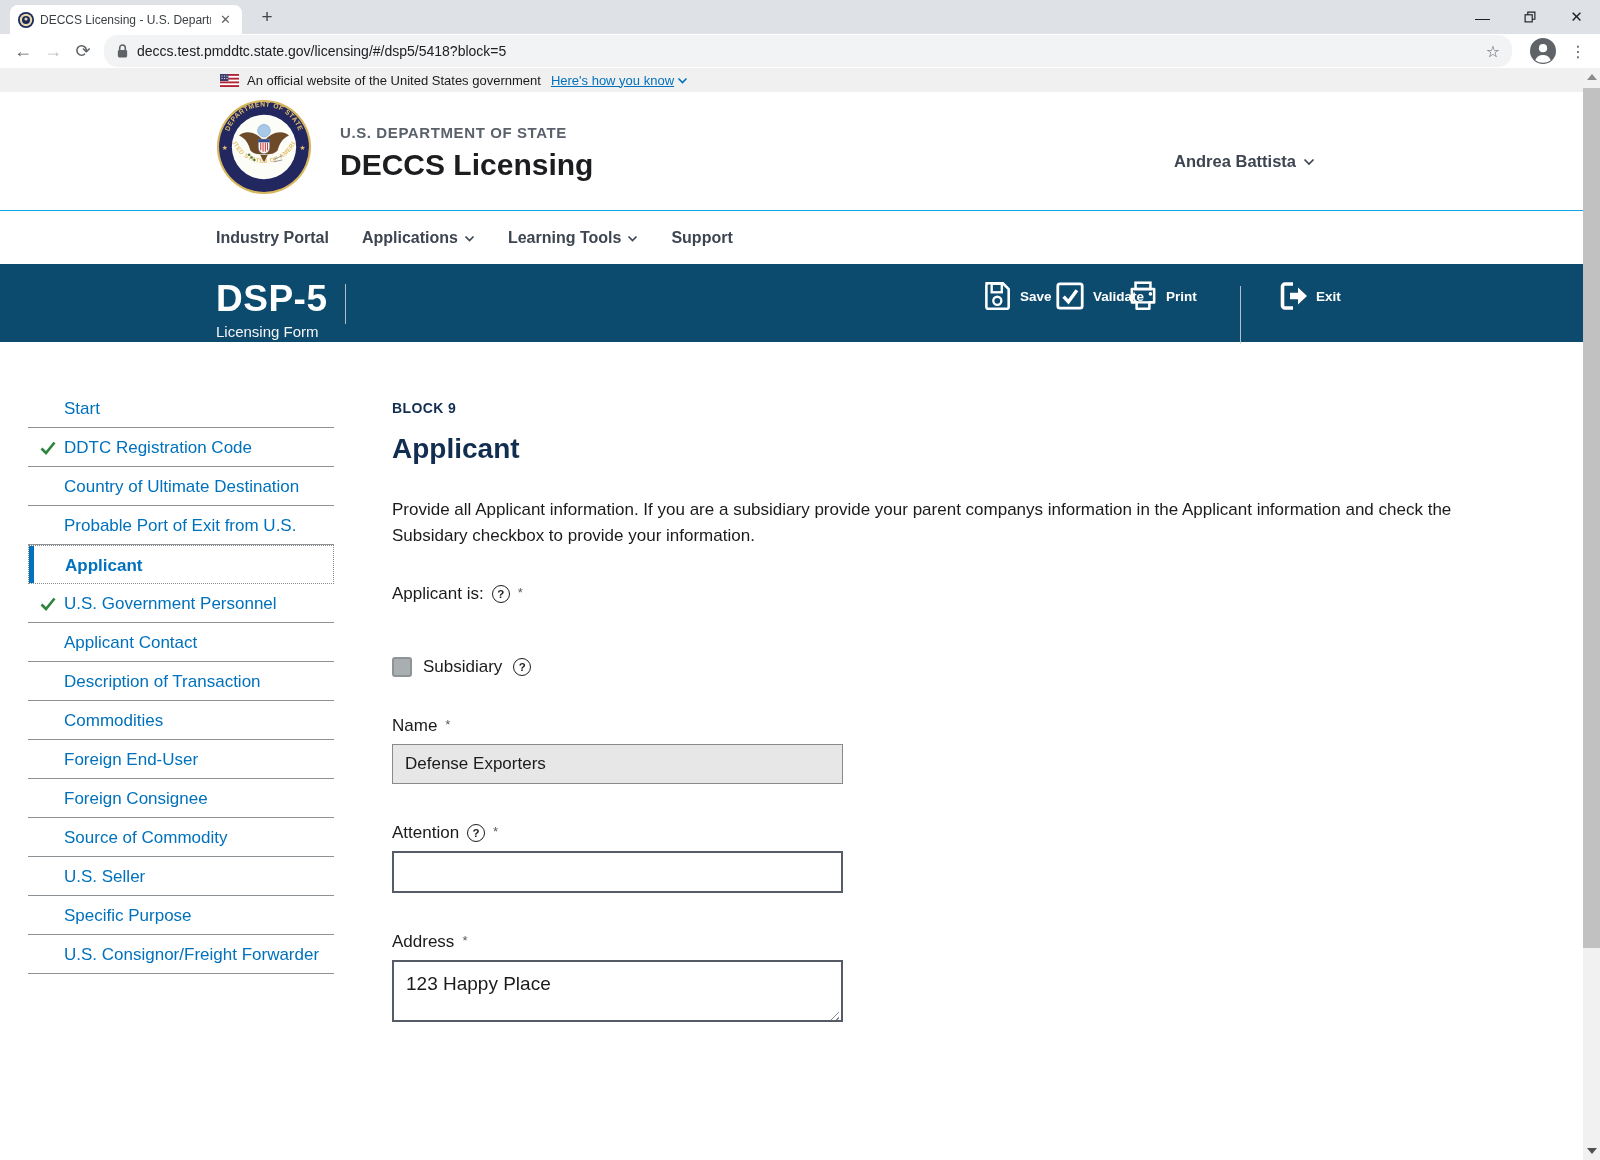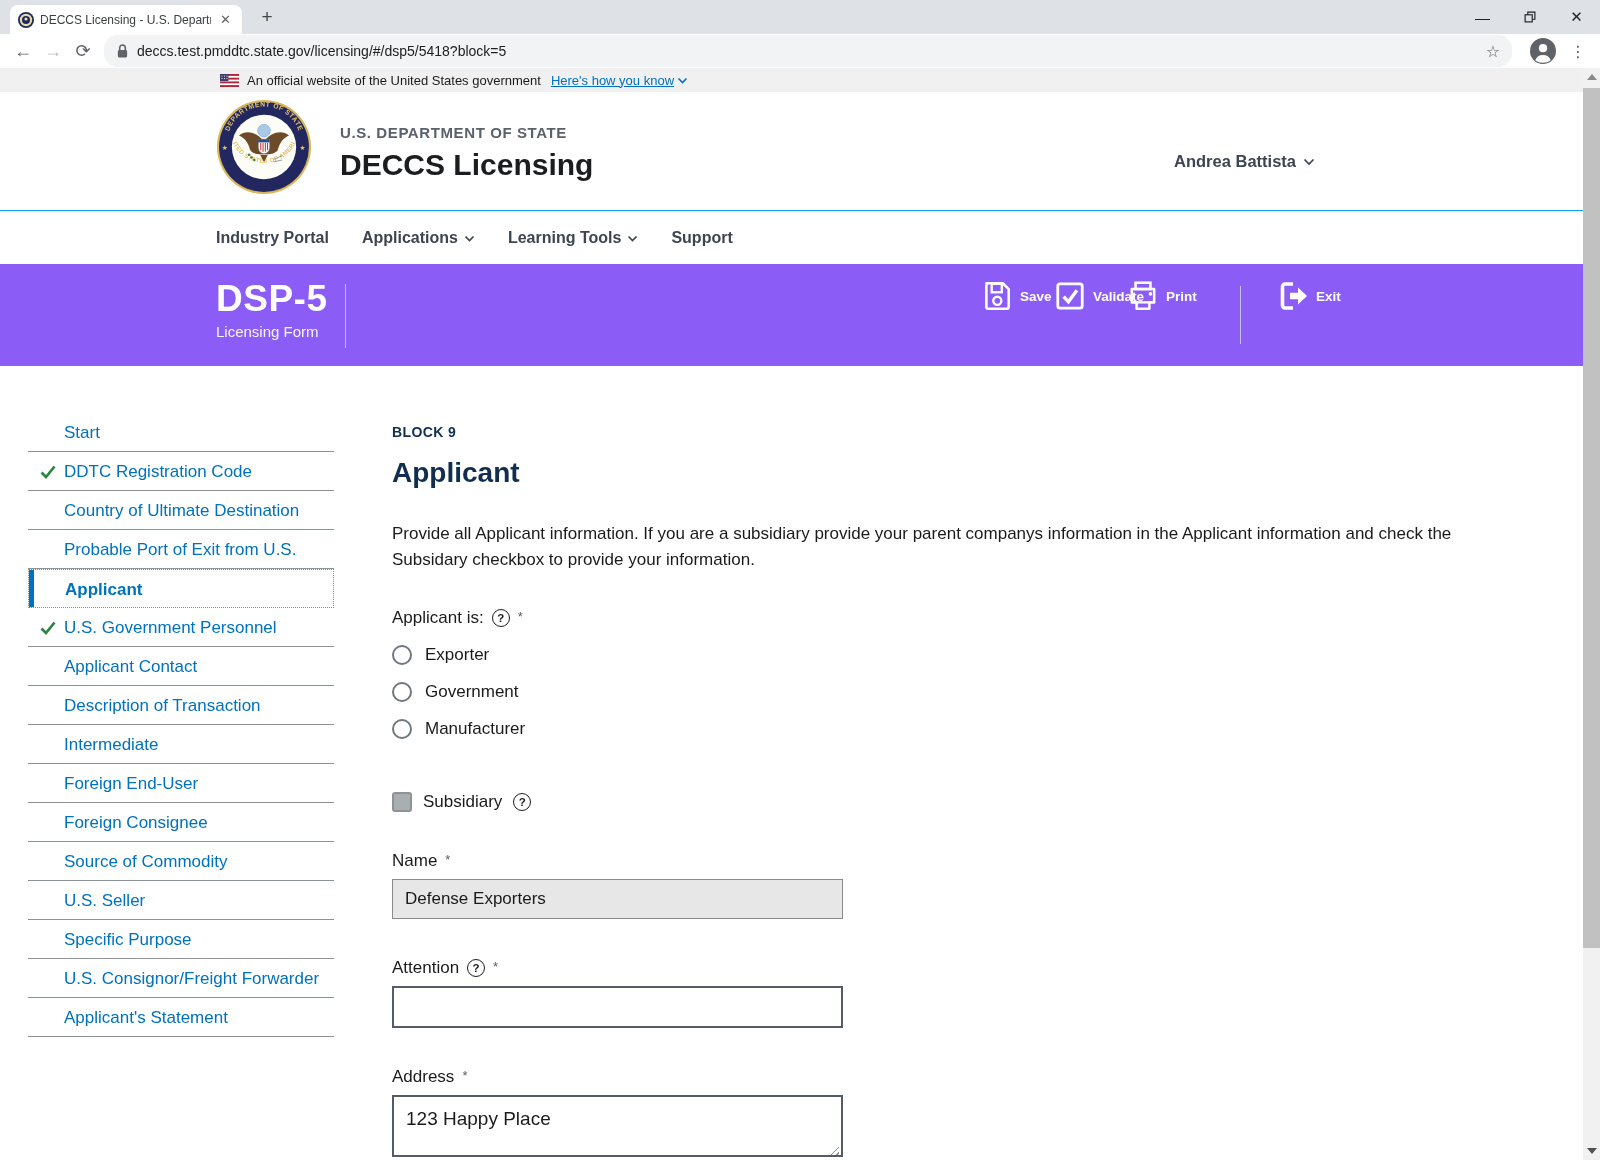--- a/index.html
+++ b/index.html
@@ -38,21 +38,21 @@
   .apptitle { font-size:30px; font-weight:bold; color:#1c1d1f; margin-top:7px; }
   .usermenu { position:absolute; right:285px; top:60px; font-size:16.5px; font-weight:bold; color:#3d4551;
               display:flex; align-items:center; gap:7px; }
 
   
   .primary-nav { height:54px; border-top:1px solid #0ea5e9; display:flex; align-items:center; padding-left:216px; gap:33px; }
   .nav-item { font-size:16px; font-weight:bold; color:#3d4551; display:flex; align-items:center; gap:6px; }
   .chev { display:inline-flex; color:#3d4551; margin-top:2px; }
 
   
-  .form-bar { height:102px; background:#8b5cf6; position:relative; color:#fff; }
+  .form-bar { height:78px; background:#0c4a6e; position:relative; color:#fff; }
   .fb-title { position:absolute; left:216px; top:14px; }
   .fb-title h2 { font-size:37px; font-weight:bold; letter-spacing:0.5px; }
   .fb-sub { font-size:15px; margin-top:3px; color:#f5f5f5; }
   .fb-div1 { position:absolute; left:345px; top:20px; bottom:18px; width:1px; background:#cfd3d9; opacity:.85; }
   .fb-actions { position:absolute; left:980px; top:15px; display:flex; }
   .fb-btn { width:73px; display:flex; align-items:center; gap:6px; background:none; border:none; color:#fff; }
   .fb-btn .ic { width:34px; height:34px; }
   .fb-btn .lbl { font-size:13.5px; font-weight:bold; color:#fff; }
   .fb-div2 { position:absolute; left:1240px; top:22px; height:58px; width:1px; background:#cfd3d9; opacity:.85; }
   .fb-exit { position:absolute; left:1276px; top:15px; }
@@ -291,55 +291,40 @@
             <polyline points="1.5,7.5 6,12 14.5,1.5" fill="none" stroke="#2e8540" stroke-width="2.7"></polyline>
           </svg></span><span>DDTC Registration Code</span></li>
       <li><span>Country of Ultimate Destination</span></li>
       <li><span>Probable Port of Exit from U.S.</span></li>
       <li class="active"><span>Applicant</span></li>
       <li><span class="check"><svg width="16" height="14" viewBox="0 0 16 14">
             <polyline points="1.5,7.5 6,12 14.5,1.5" fill="none" stroke="#2e8540" stroke-width="2.7"></polyline>
           </svg></span><span>U.S. Government Personnel</span></li>
       <li><span>Applicant Contact</span></li>
       <li><span>Description of Transaction</span></li>
-      <li><span>Intermediate</span></li>
+      <li><span>Commodities</span></li>
       <li><span>Foreign End-User</span></li>
       <li><span>Foreign Consignee</span></li>
       <li><span>Source of Commodity</span></li>
       <li><span>U.S. Seller</span></li>
       <li><span>Specific Purpose</span></li>
       <li><span>U.S. Consignor/Freight Forwarder</span></li>
-      <li><span>Applicant's Statement</span></li>
     </ul>
 
   <div class="main">
     <div class="block-label">BLOCK 9</div>
     <h1>Applicant</h1>
     <p class="descr">Provide all Applicant information. If you are a subsidiary provide your parent companys information in the Applicant information and check the Subsidary checkbox to provide your information.</p>
 
     <div class="applicant-is">
       <div class="field-label-row">
         <span>Applicant is:</span>
         <span class="help-icon">?</span>
         <span class="req">*</span>
       </div>
-      <div>
-          <div class="radio-row">
-            <span class="radio"></span>
-            <span>Exporter</span>
-          </div>
-          <div class="radio-row">
-            <span class="radio"></span>
-            <span>Government</span>
-          </div>
-          <div class="radio-row">
-            <span class="radio"></span>
-            <span>Manufacturer</span>
-          </div>
-        </div>
     </div>
 
     <div class="subsidiary-row">
       <span class="checkbox-disabled"></span>
       <span>Subsidiary</span>
       <span class="help-icon">?</span>
     </div>
 
     <div class="fgroup">
       <div class="field-label-row">

